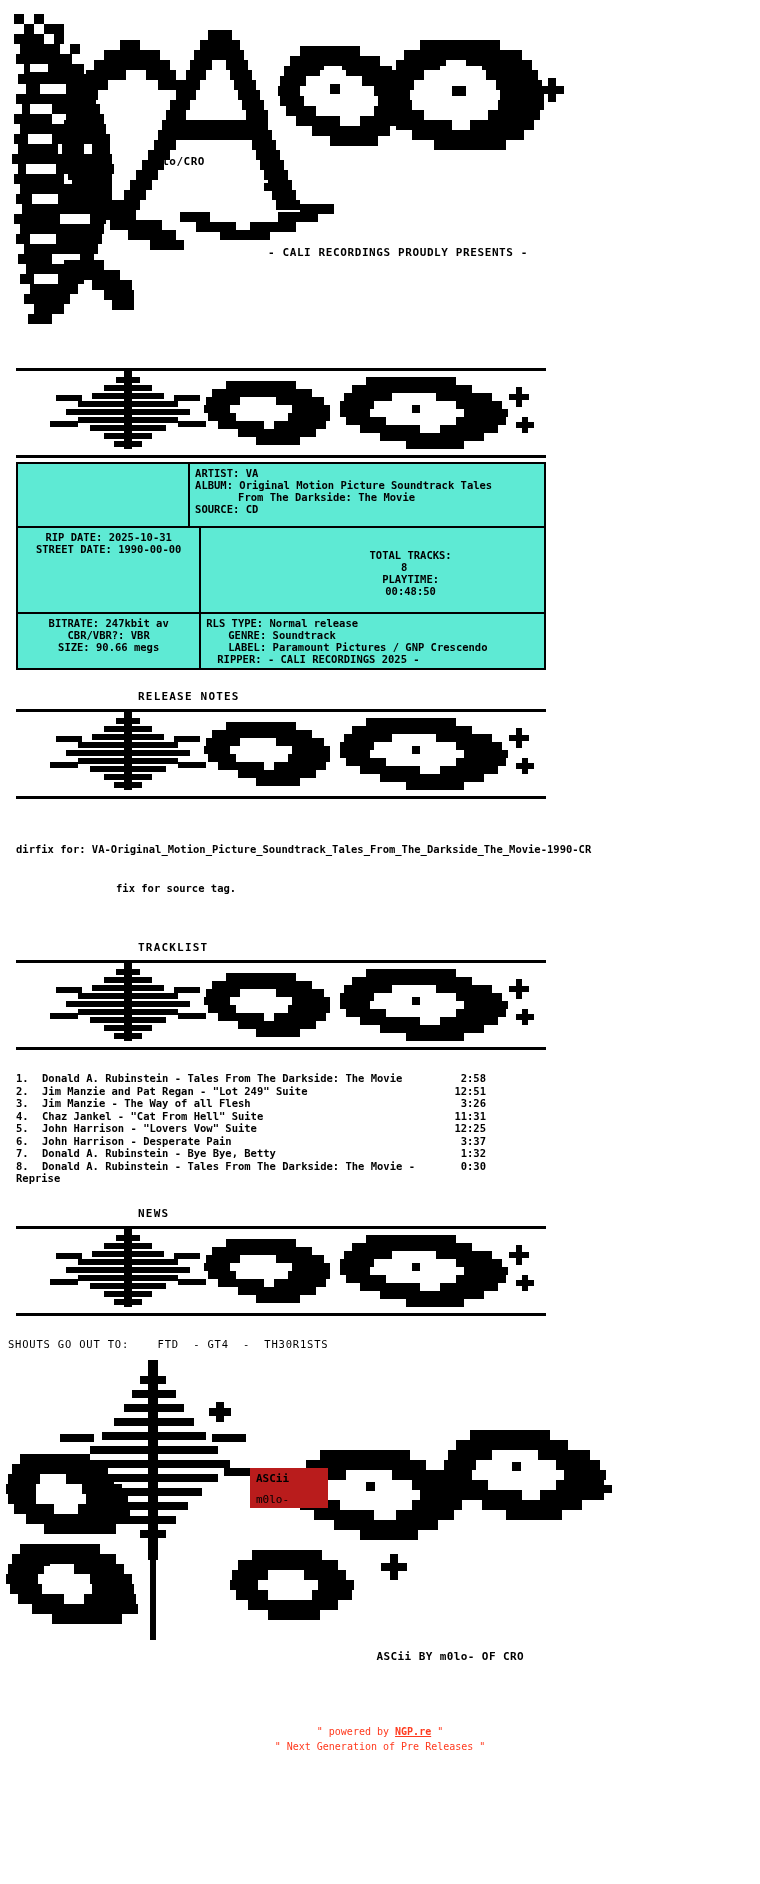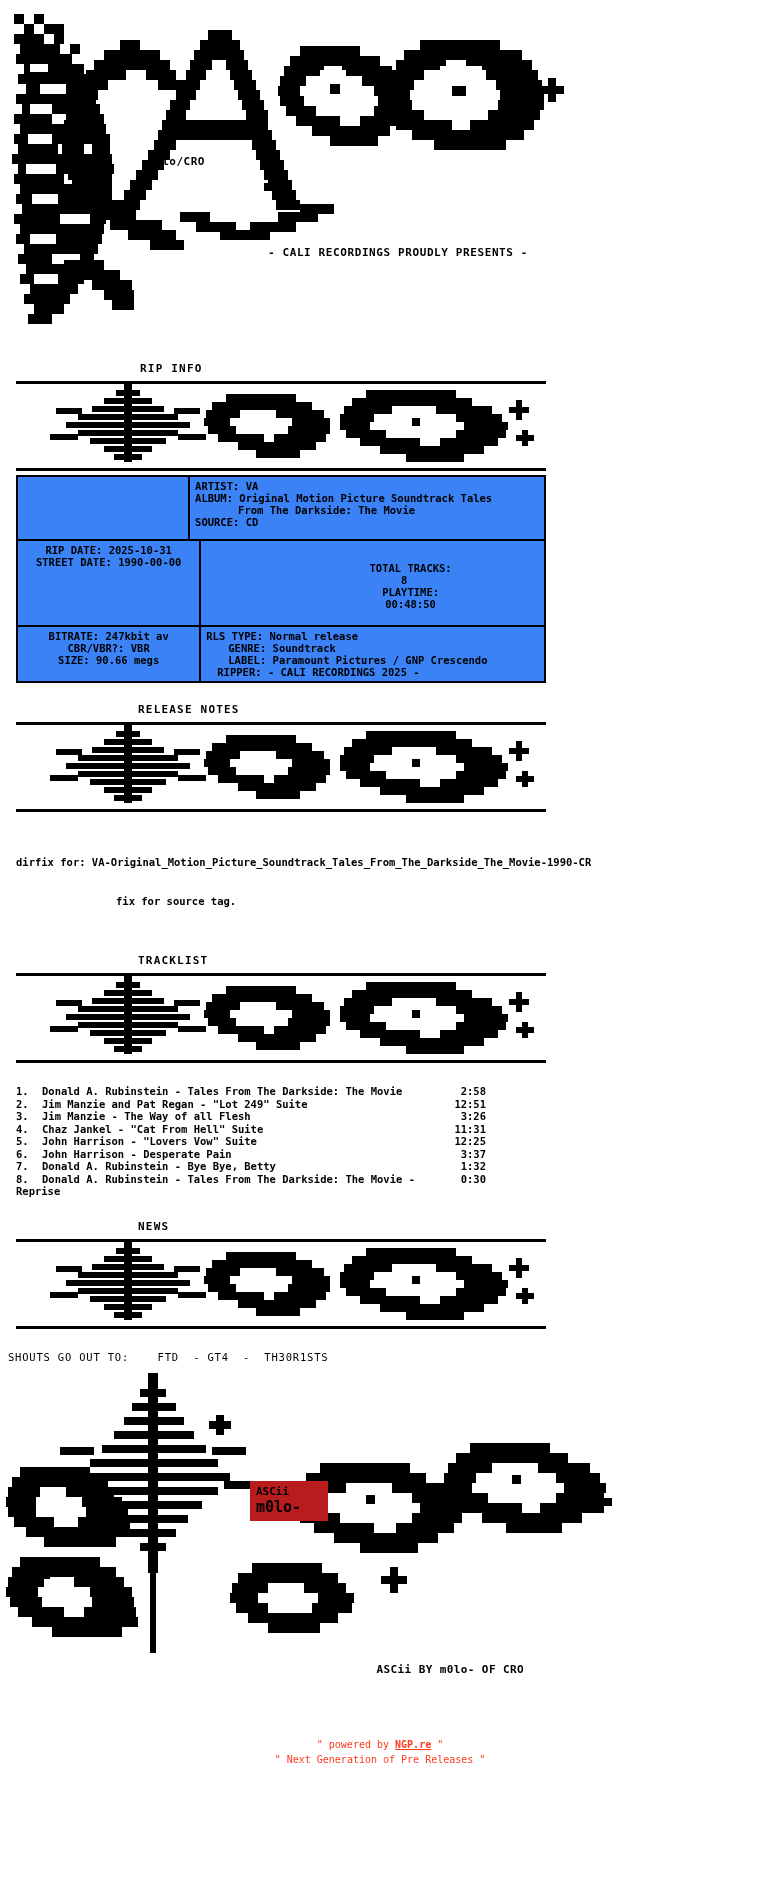--- a/index.html
+++ b/index.html
@@ -76,21 +76,21 @@
     line-height: 12px;
   }
   .ripinfo table {
     border-collapse: collapse;
     width: 530px;
   }
   .ripinfo td {
     border: 2px solid #000;
     padding: 3px 5px;
     vertical-align: top;
-    background: #3b82f6;
+    background: #5eead4;
   }
   .kv { white-space: pre; }
 
   
   .notes {
     margin-left: 16px;
     width: 620px;
     font-size: 10.5px;
     font-weight: bold;
     line-height: 13px;
@@ -338,21 +338,20 @@
         <rect x="272" y="176" width="8" height="22"></rect>
           <rect x="264" y="183" width="24" height="8"></rect>
       </g>
     </svg>
 
     <div class="logo-tag">m0lo/CRO</div>
     <div class="presents">- CALI RECORDINGS PROUDLY PRESENTS -</div>
   </div>
 
   <div style="height:22px"></div>
-  <div class="sec-title" style="margin-left:140px;">RIP INFO</div>
   <div style="height:6px"></div>
 
   <div class="banner">
     <svg width="530" height="78" viewBox="0 0 530 78">
       <rect x="0" y="0" width="530" height="78" fill="#ffffff"></rect>
       <g fill="#000000">
 
         <rect x="108" y="0" width="8" height="78"></rect>
         <rect x="100" y="6" width="24" height="6"></rect>
         <rect x="88" y="14" width="48" height="6"></rect>
@@ -813,21 +812,21 @@
       </g>
       <g fill="#000000">
         <rect x="512" y="112" width="9" height="9"></rect>
         <rect x="366" y="132" width="9" height="9"></rect>
       </g>
     </svg>
 
     
     <div style="position:absolute; left:250px; top:118px; width:78px; height:40px; background:#b91c1c; border:0;">
       <div style="font-size:11px; font-weight:bold; padding-left:6px; padding-top:4px;">ASCii</div>
-      <div style="font-size:15px; font-weight:bold; padding-left:6px;">m0lo-</div>
+      <div style="font-size:11px; font-weight:normal; padding-left:6px;margin-top:8px;">m0lo-</div>
     </div>
   </div>
 
   <div class="credits">
     <div>ASCii BY m0lo- OF CRO</div>
   </div>
 
   <div style="height:60px"></div>
 
   <div class="powered">

